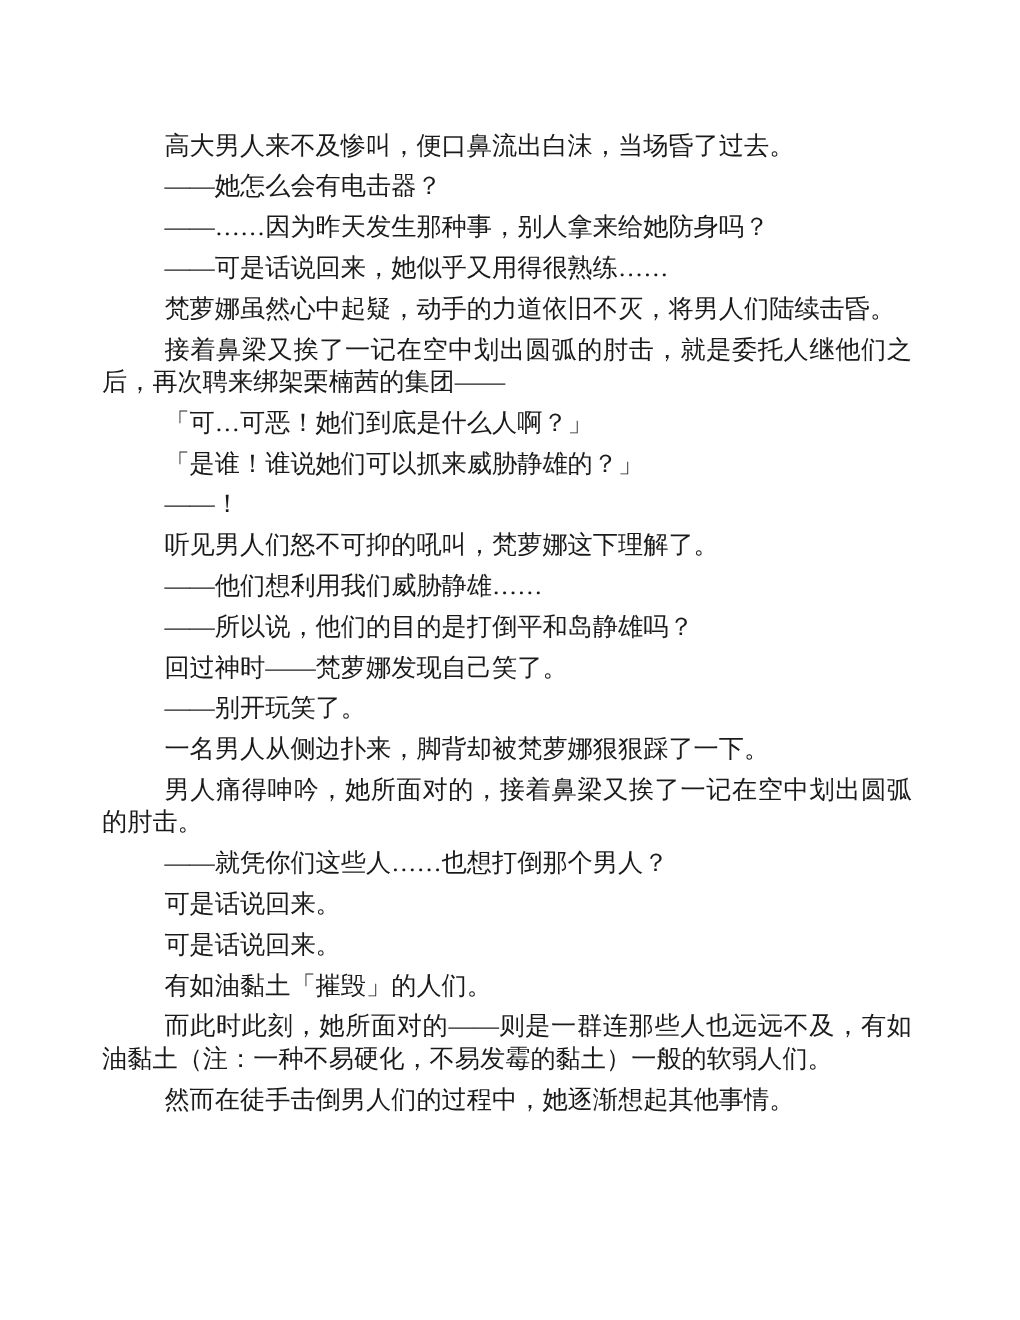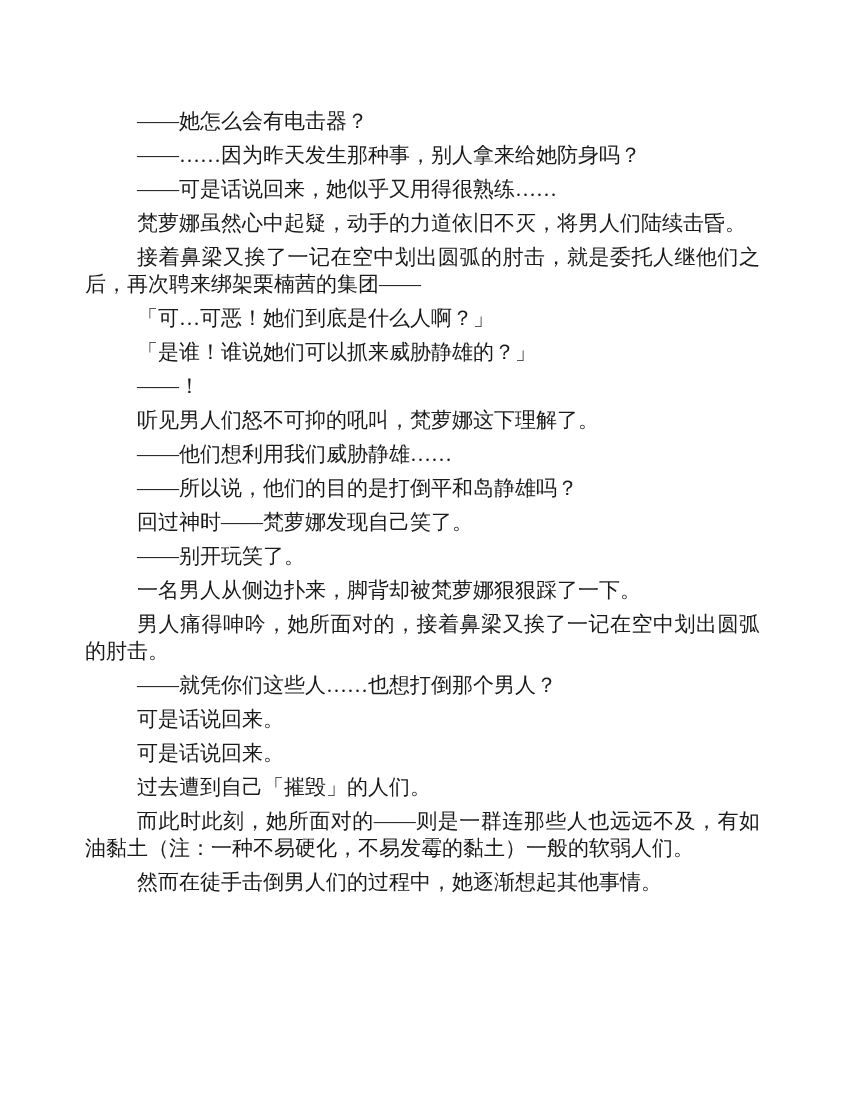--- a/index.html
+++ b/index.html
@@ -30,35 +30,36 @@
     text-align: justify;
     letter-spacing: 0;
     word-break: normal;
   }
 </style>
 </head>
 <body>
 
 <div class="page">
   <div class="text-block">
+    <p>高大男人来不及惨叫，便口鼻流出白沫，当场昏了过去。</p>
     <p>——她怎么会有电击器？</p>
     <p>——……因为昨天发生那种事，别人拿来给她防身吗？</p>
     <p>——可是话说回来，她似乎又用得很熟练……</p>
     <p>梵萝娜虽然心中起疑，动手的力道依旧不灭，将男人们陆续击昏。</p>
     <p>接着鼻梁又挨了一记在空中划出圆弧的肘击，就是委托人继他们之后，再次聘来绑架栗楠茜的集团——</p>
     <p>「可…可恶！她们到底是什么人啊？」</p>
     <p>「是谁！谁说她们可以抓来威胁静雄的？」</p>
     <p>——！</p>
     <p>听见男人们怒不可抑的吼叫，梵萝娜这下理解了。</p>
     <p>——他们想利用我们威胁静雄……</p>
     <p>——所以说，他们的目的是打倒平和岛静雄吗？</p>
     <p>回过神时——梵萝娜发现自己笑了。</p>
     <p>——别开玩笑了。</p>
     <p>一名男人从侧边扑来，脚背却被梵萝娜狠狠踩了一下。</p>
     <p>男人痛得呻吟，她所面对的，接着鼻梁又挨了一记在空中划出圆弧的肘击。</p>
     <p>——就凭你们这些人……也想打倒那个男人？</p>
     <p>可是话说回来。</p>
     <p>可是话说回来。</p>
-    <p>过去遭到自己「摧毁」的人们。</p>
+    <p>有如油黏土「摧毁」的人们。</p>
     <p>而此时此刻，她所面对的——则是一群连那些人也远远不及，有如油黏土（注：一种不易硬化，不易发霉的黏土）一般的软弱人们。</p>
     <p>然而在徒手击倒男人们的过程中，她逐渐想起其他事情。</p>
   </div>
 </div>
 
 </body></html>

